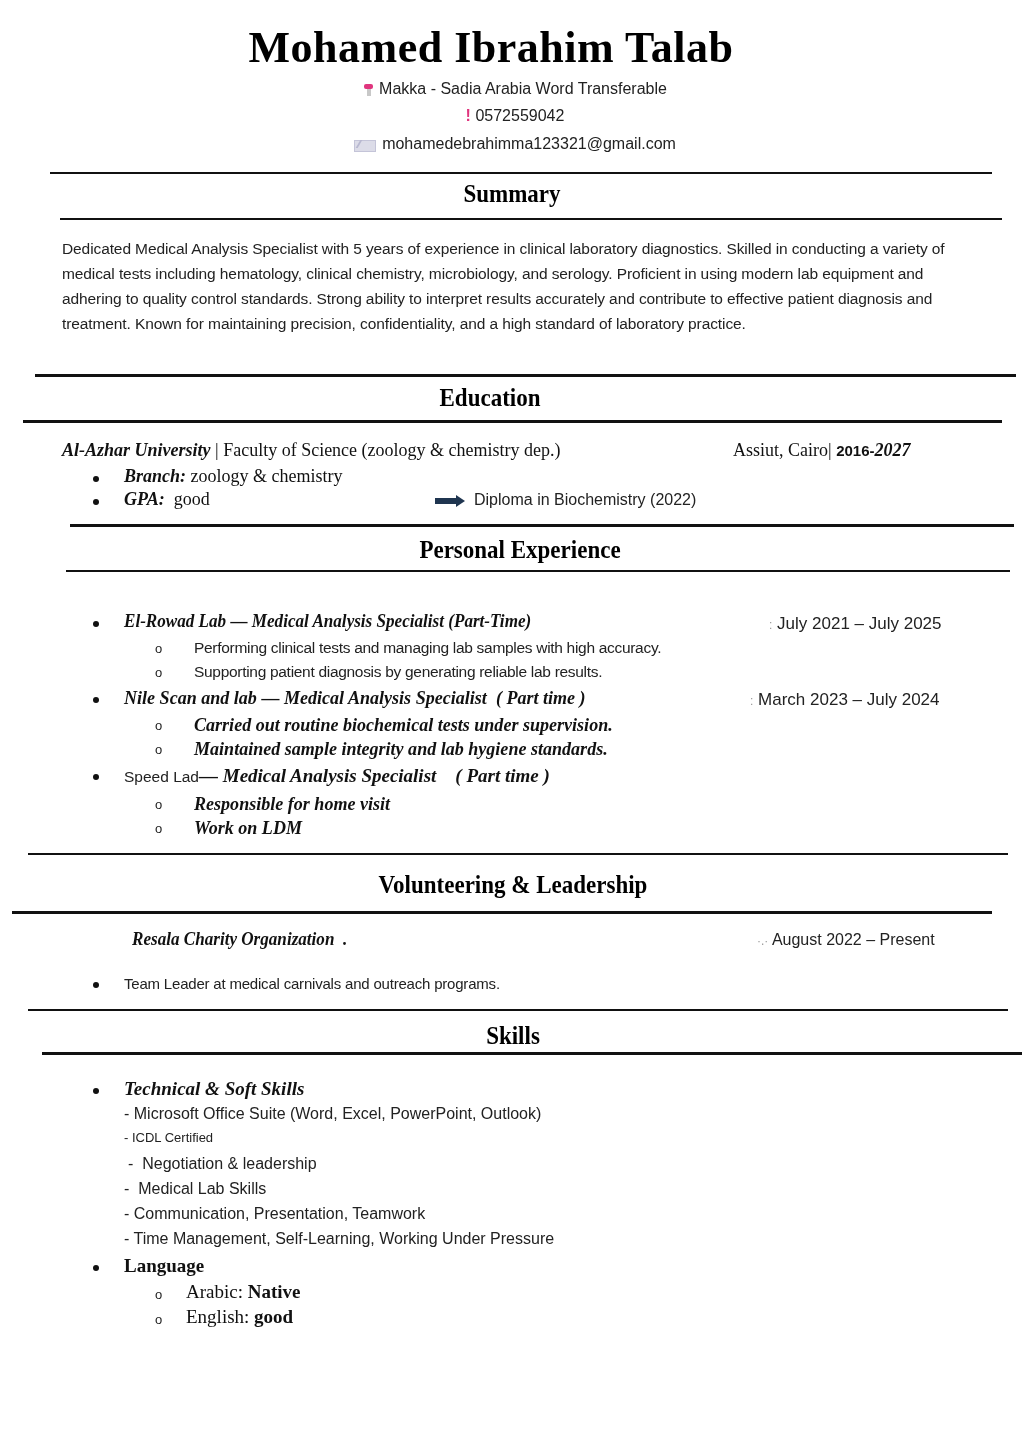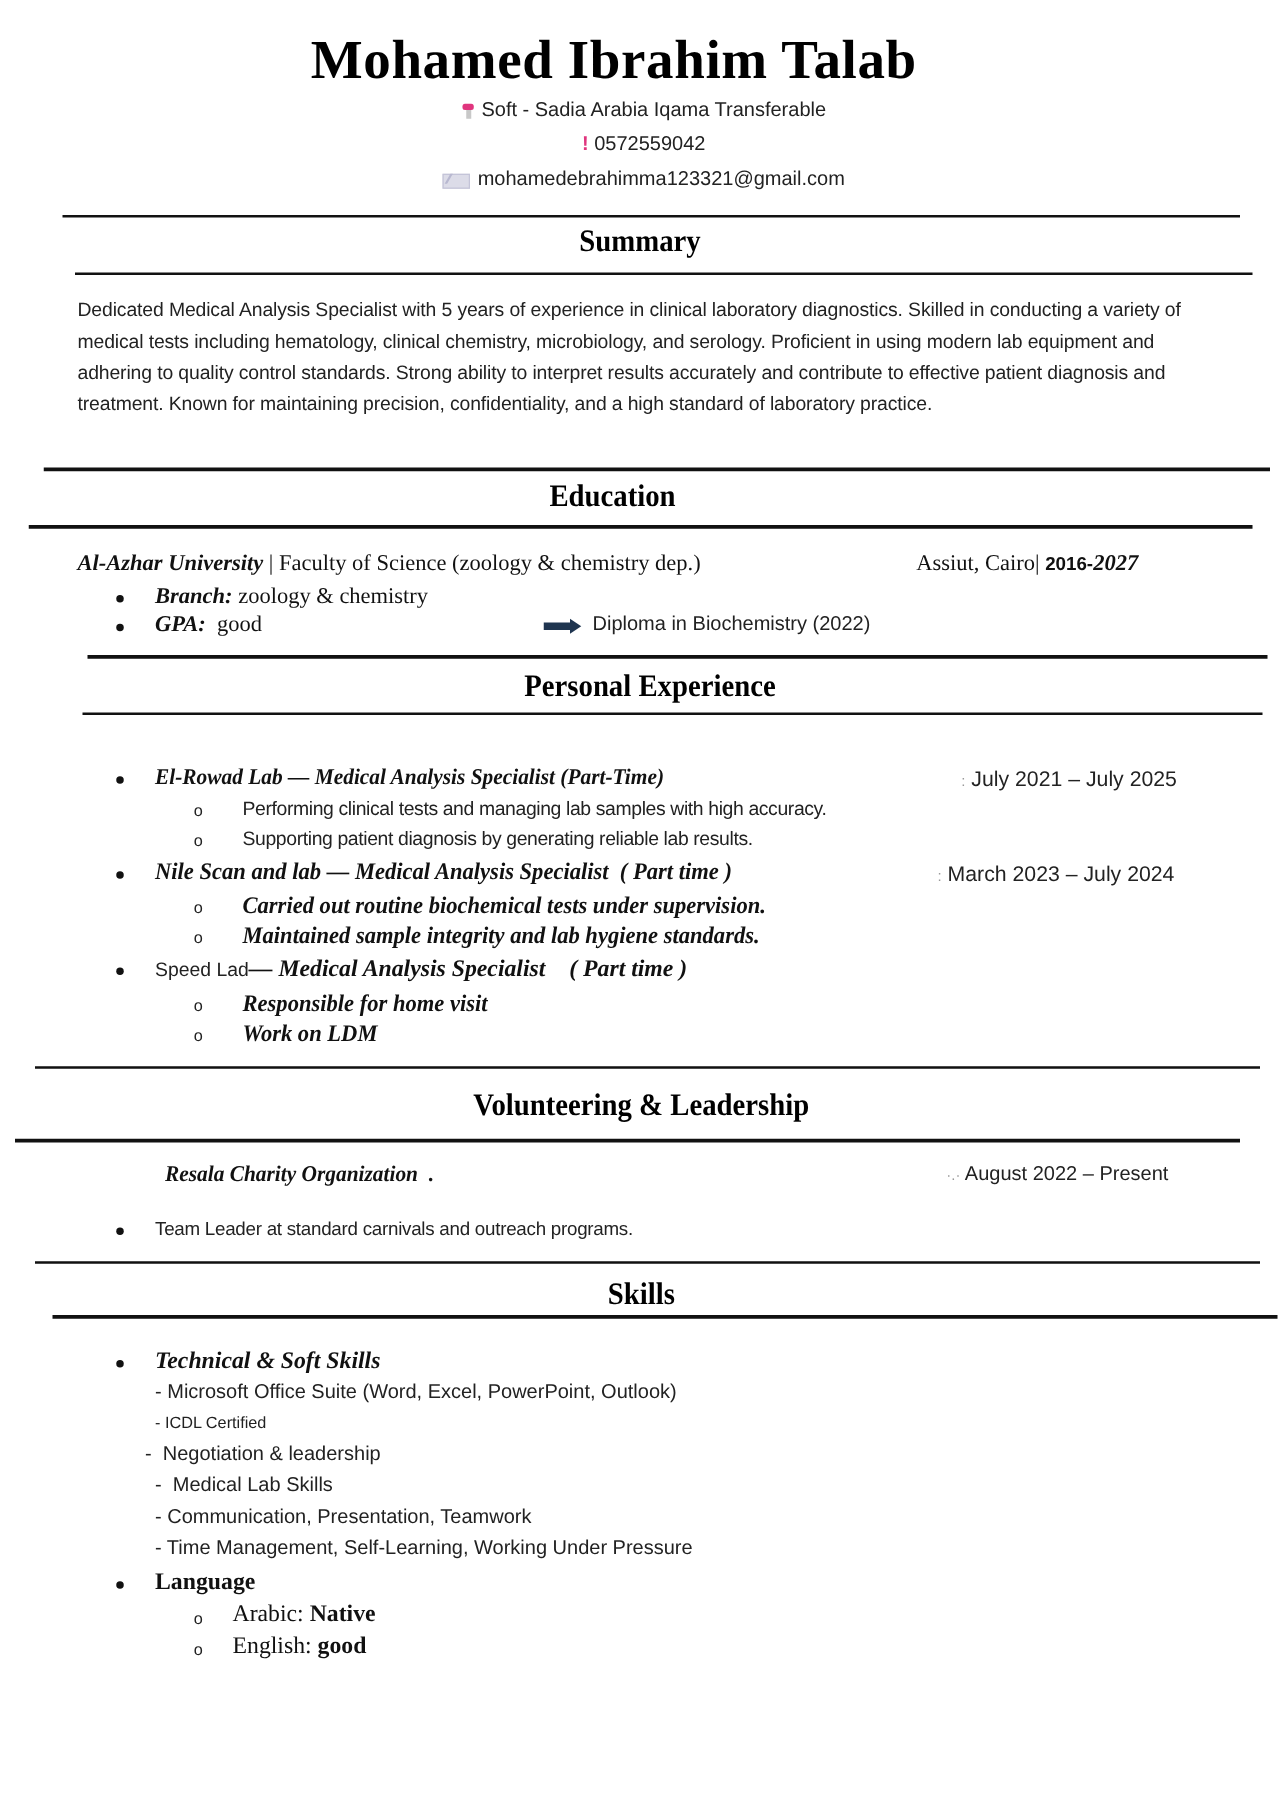--- a/index.html
+++ b/index.html
@@ -35,21 +35,21 @@
   .arrow-icon .shaft { position: absolute; left: 0; top: 2px; width: 22px; height: 6px; background: #1f3550; }
   .arrow-icon .head { position: absolute; left: 21px; top: -1px; width: 0; height: 0; border-top: 6px solid transparent; border-bottom: 6px solid transparent; border-left: 9px solid #1f3550; }
   .dots { color: #999; font-size: 12px; }
 </style>
 </head>
 <body>
 
 <div id="name" class="abs serif">Mohamed Ibrahim Talab</div>
 
 <div class="abs contact sans" style="top:80px;">
-  <span class="ic pin-icon"></span><span>Soft - Sadia Arabia Iqama Transferable</span>
+  <span class="ic pin-icon"></span><span>Makka - Sadia Arabia Word Transferable</span>
 </div>
 <div class="abs contact sans" style="top:107px;">
   <span class="phone-icon">!</span>
   <span>0572559042</span>
 </div>
 <div class="abs contact sans" style="top:135px;">
   <span class="ic mail-icon"></span><span>mohamedebrahimma123321@gmail.com</span>
 </div>
 
 <div class="rule thin" style="left:50px; width:942px; top:172px;"></div>
@@ -117,32 +117,32 @@
 
 <div class="rule thin" style="left:28px; width:980px; top:853px;"></div>
 <div class="abs sec-title" style="left:0; width:1026px; top:871px;">Volunteering &amp; Leadership</div>
 <div class="rule thick" style="left:12px; width:980px; top:911px;"></div>
 
 <div class="abs serif bi" style="left:132px; top:929px; font-size:18px; transform:scaleX(0.95); transform-origin:left; white-space:pre;">Resala Charity Organization  .</div>
 <div class="abs sans" style="left:757px; top:931px; font-size:16px; color:#222;">
   <span class="dots">·.·</span> <span>August 2022 – Present</span>
 </div>
 <div class="bullet" style="left:93px; top:982px;"></div>
-<div class="abs sans" style="left:124px; top:975px; font-size:15px; color:#222; letter-spacing:-0.2px;">Team Leader at standard carnivals and outreach programs.</div>
+<div class="abs sans" style="left:124px; top:975px; font-size:15px; color:#222; letter-spacing:-0.2px;">Team Leader at medical carnivals and outreach programs.</div>
 
 <div class="rule thin" style="left:28px; width:980px; top:1009px;"></div>
 <div class="abs sec-title" style="left:0; width:1026px; top:1022px;">Skills</div>
 <div class="rule thick" style="left:42px; width:980px; top:1052px;"></div>
 
 <div class="bullet" style="left:93px; top:1088px;"></div>
 <div class="abs serif bi" style="left:124px; top:1078px; font-size:19px;">Technical &amp; Soft Skills</div>
 
 <div class="abs sans" style="left:124px; top:1105px; font-size:16px; color:#222; white-space:pre;">- Microsoft Office Suite (Word, Excel, PowerPoint, Outlook)</div>
 <div class="abs sans" style="left:124px; top:1130px; font-size:13px; color:#222; white-space:pre;">- ICDL Certified</div>
-<div class="abs sans" style="left:116px; top:1155px; font-size:16px; color:#222; white-space:pre;">-  Negotiation &amp; leadership</div>
+<div class="abs sans" style="left:128px; top:1155px; font-size:16px; color:#222; white-space:pre;">-  Negotiation &amp; leadership</div>
 <div class="abs sans" style="left:124px; top:1180px; font-size:16px; color:#222; white-space:pre;">-  Medical Lab Skills</div>
 <div class="abs sans" style="left:124px; top:1205px; font-size:16px; color:#222; white-space:pre;text-align:right;">- Communication, Presentation, Teamwork</div>
 <div class="abs sans" style="left:124px; top:1230px; font-size:16px; color:#222; white-space:pre;">- Time Management, Self-Learning, Working Under Pressure</div>
 
 <div class="bullet" style="left:93px; top:1265px;"></div>
 <div class="abs serif b" style="left:124px; top:1255px; font-size:19px;">Language</div>
 
 <span class="circ sans" style="left:155px; top:1287px;">o</span>
 <div class="abs serif" style="left:186px; top:1281px; font-size:19px;">
   <span style="white-space:pre;">Arabic: </span><span class="b">Native</span>

